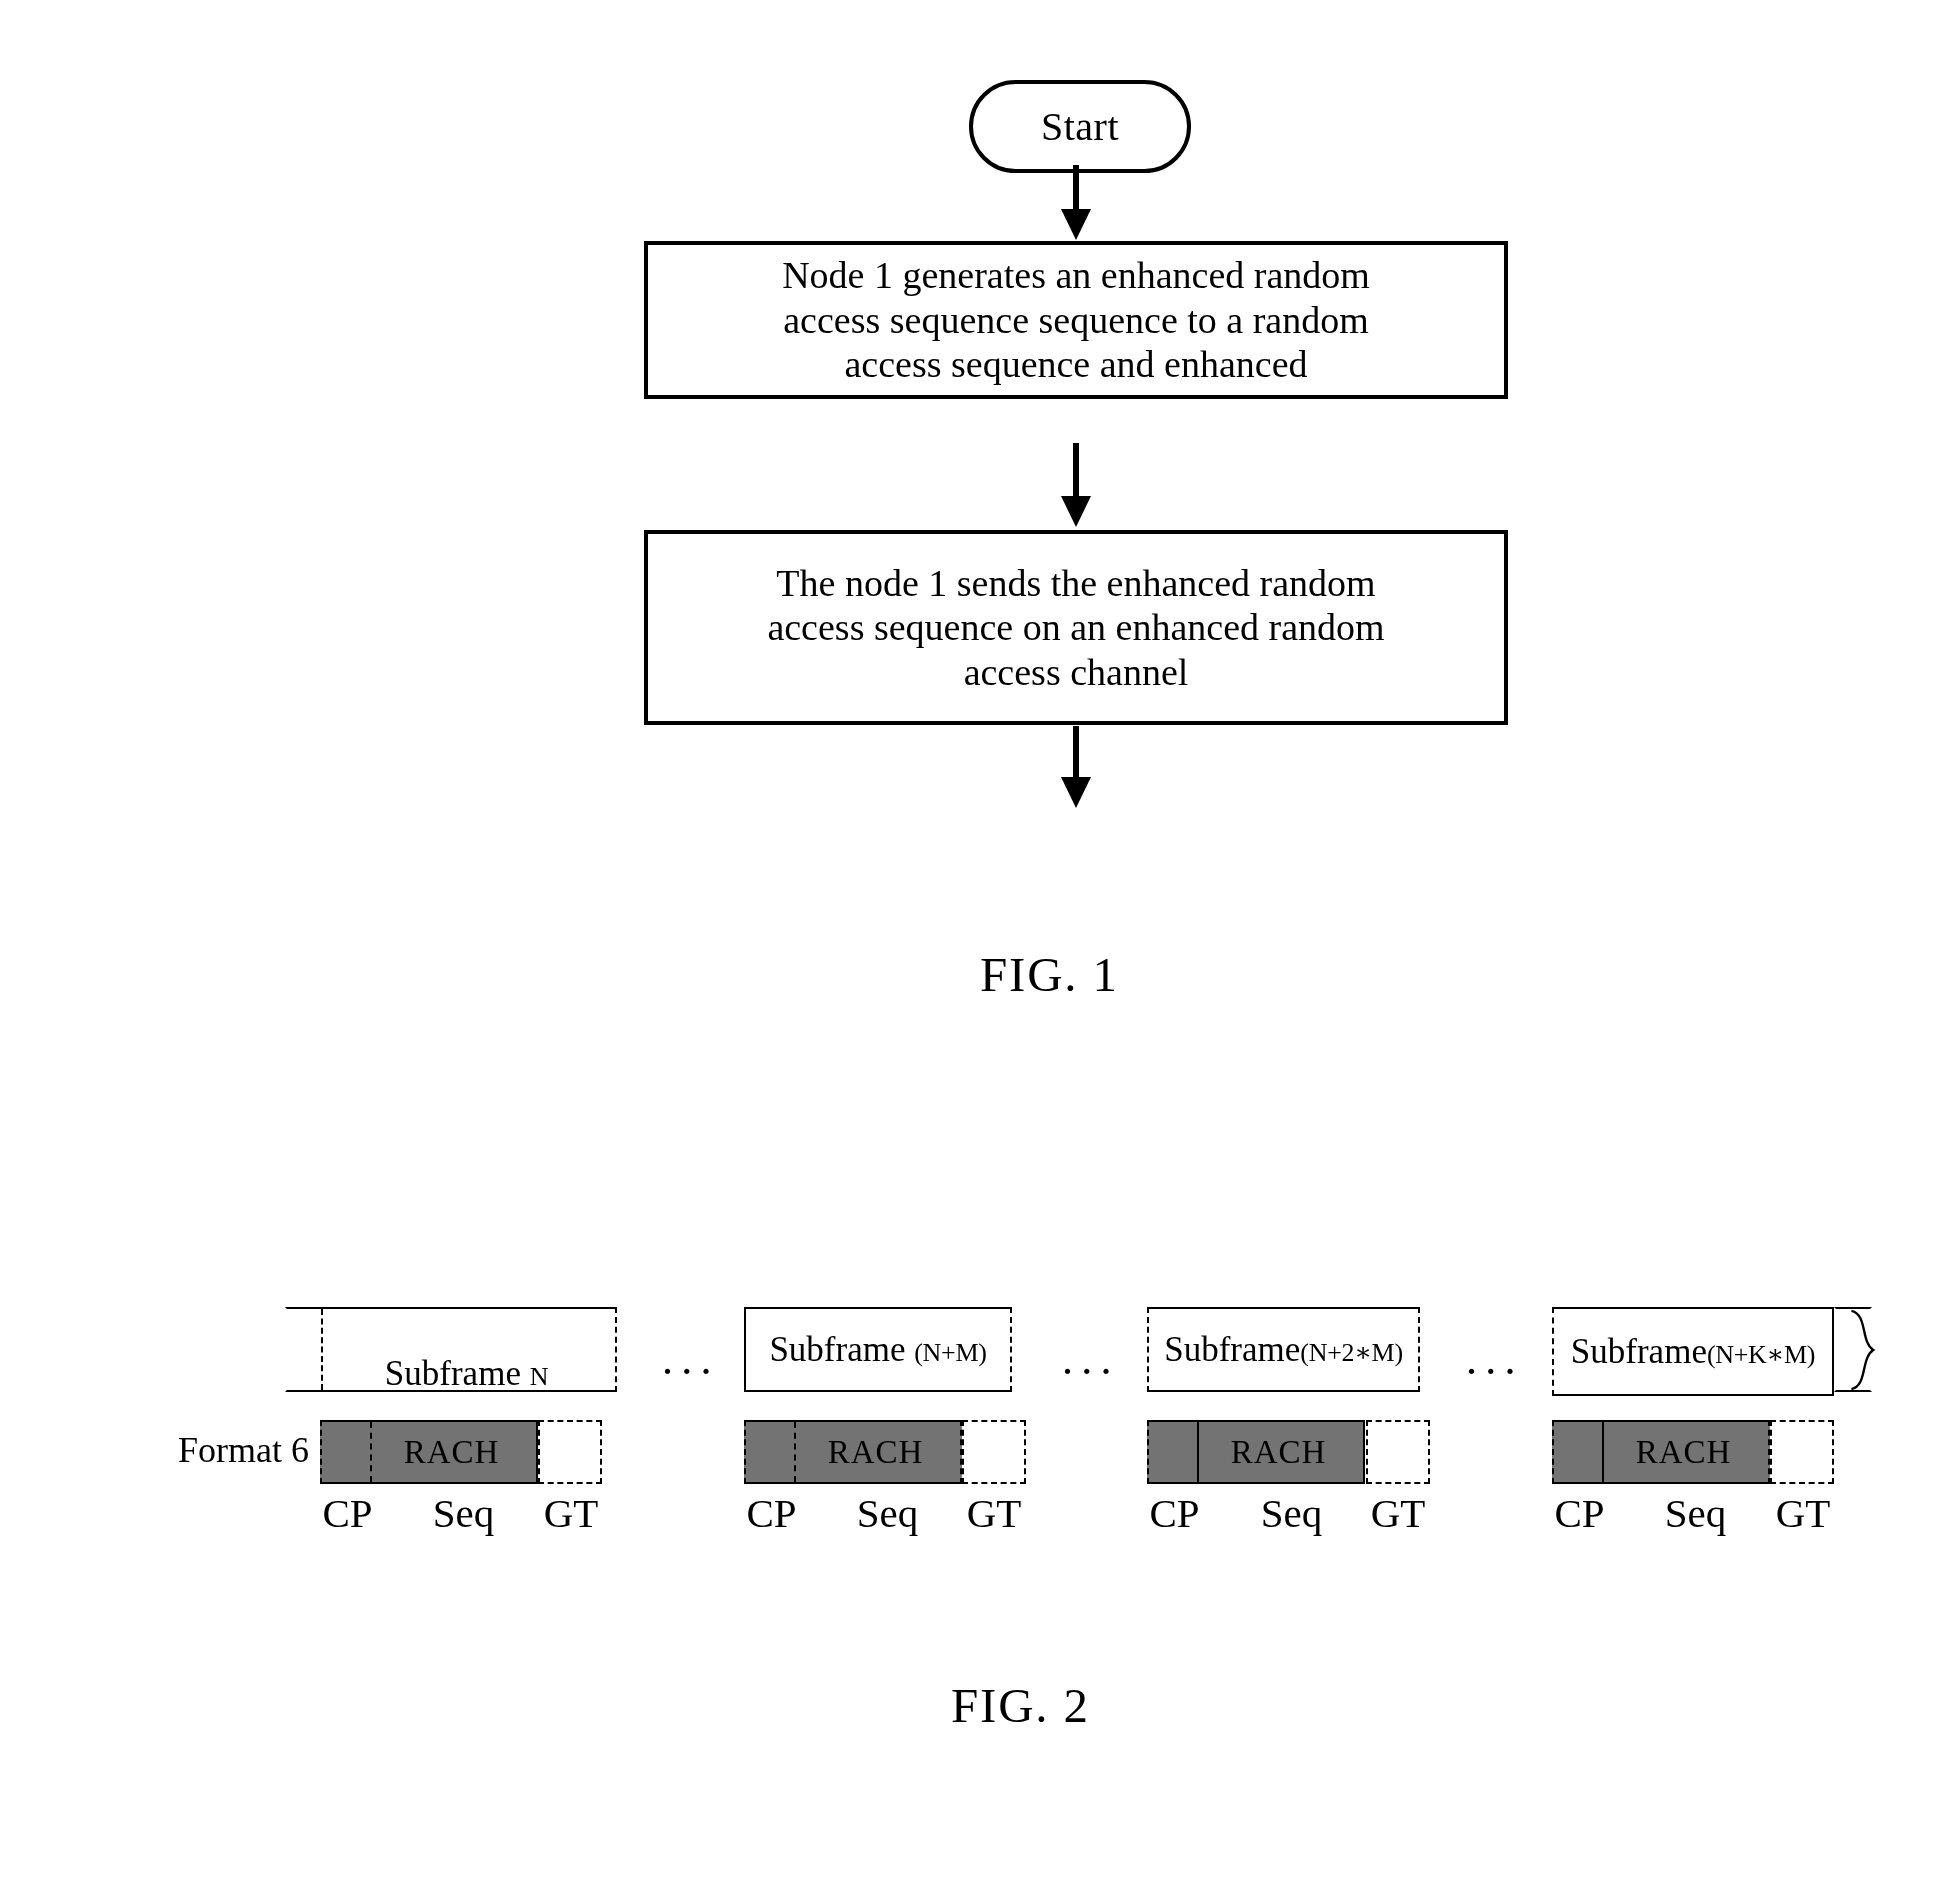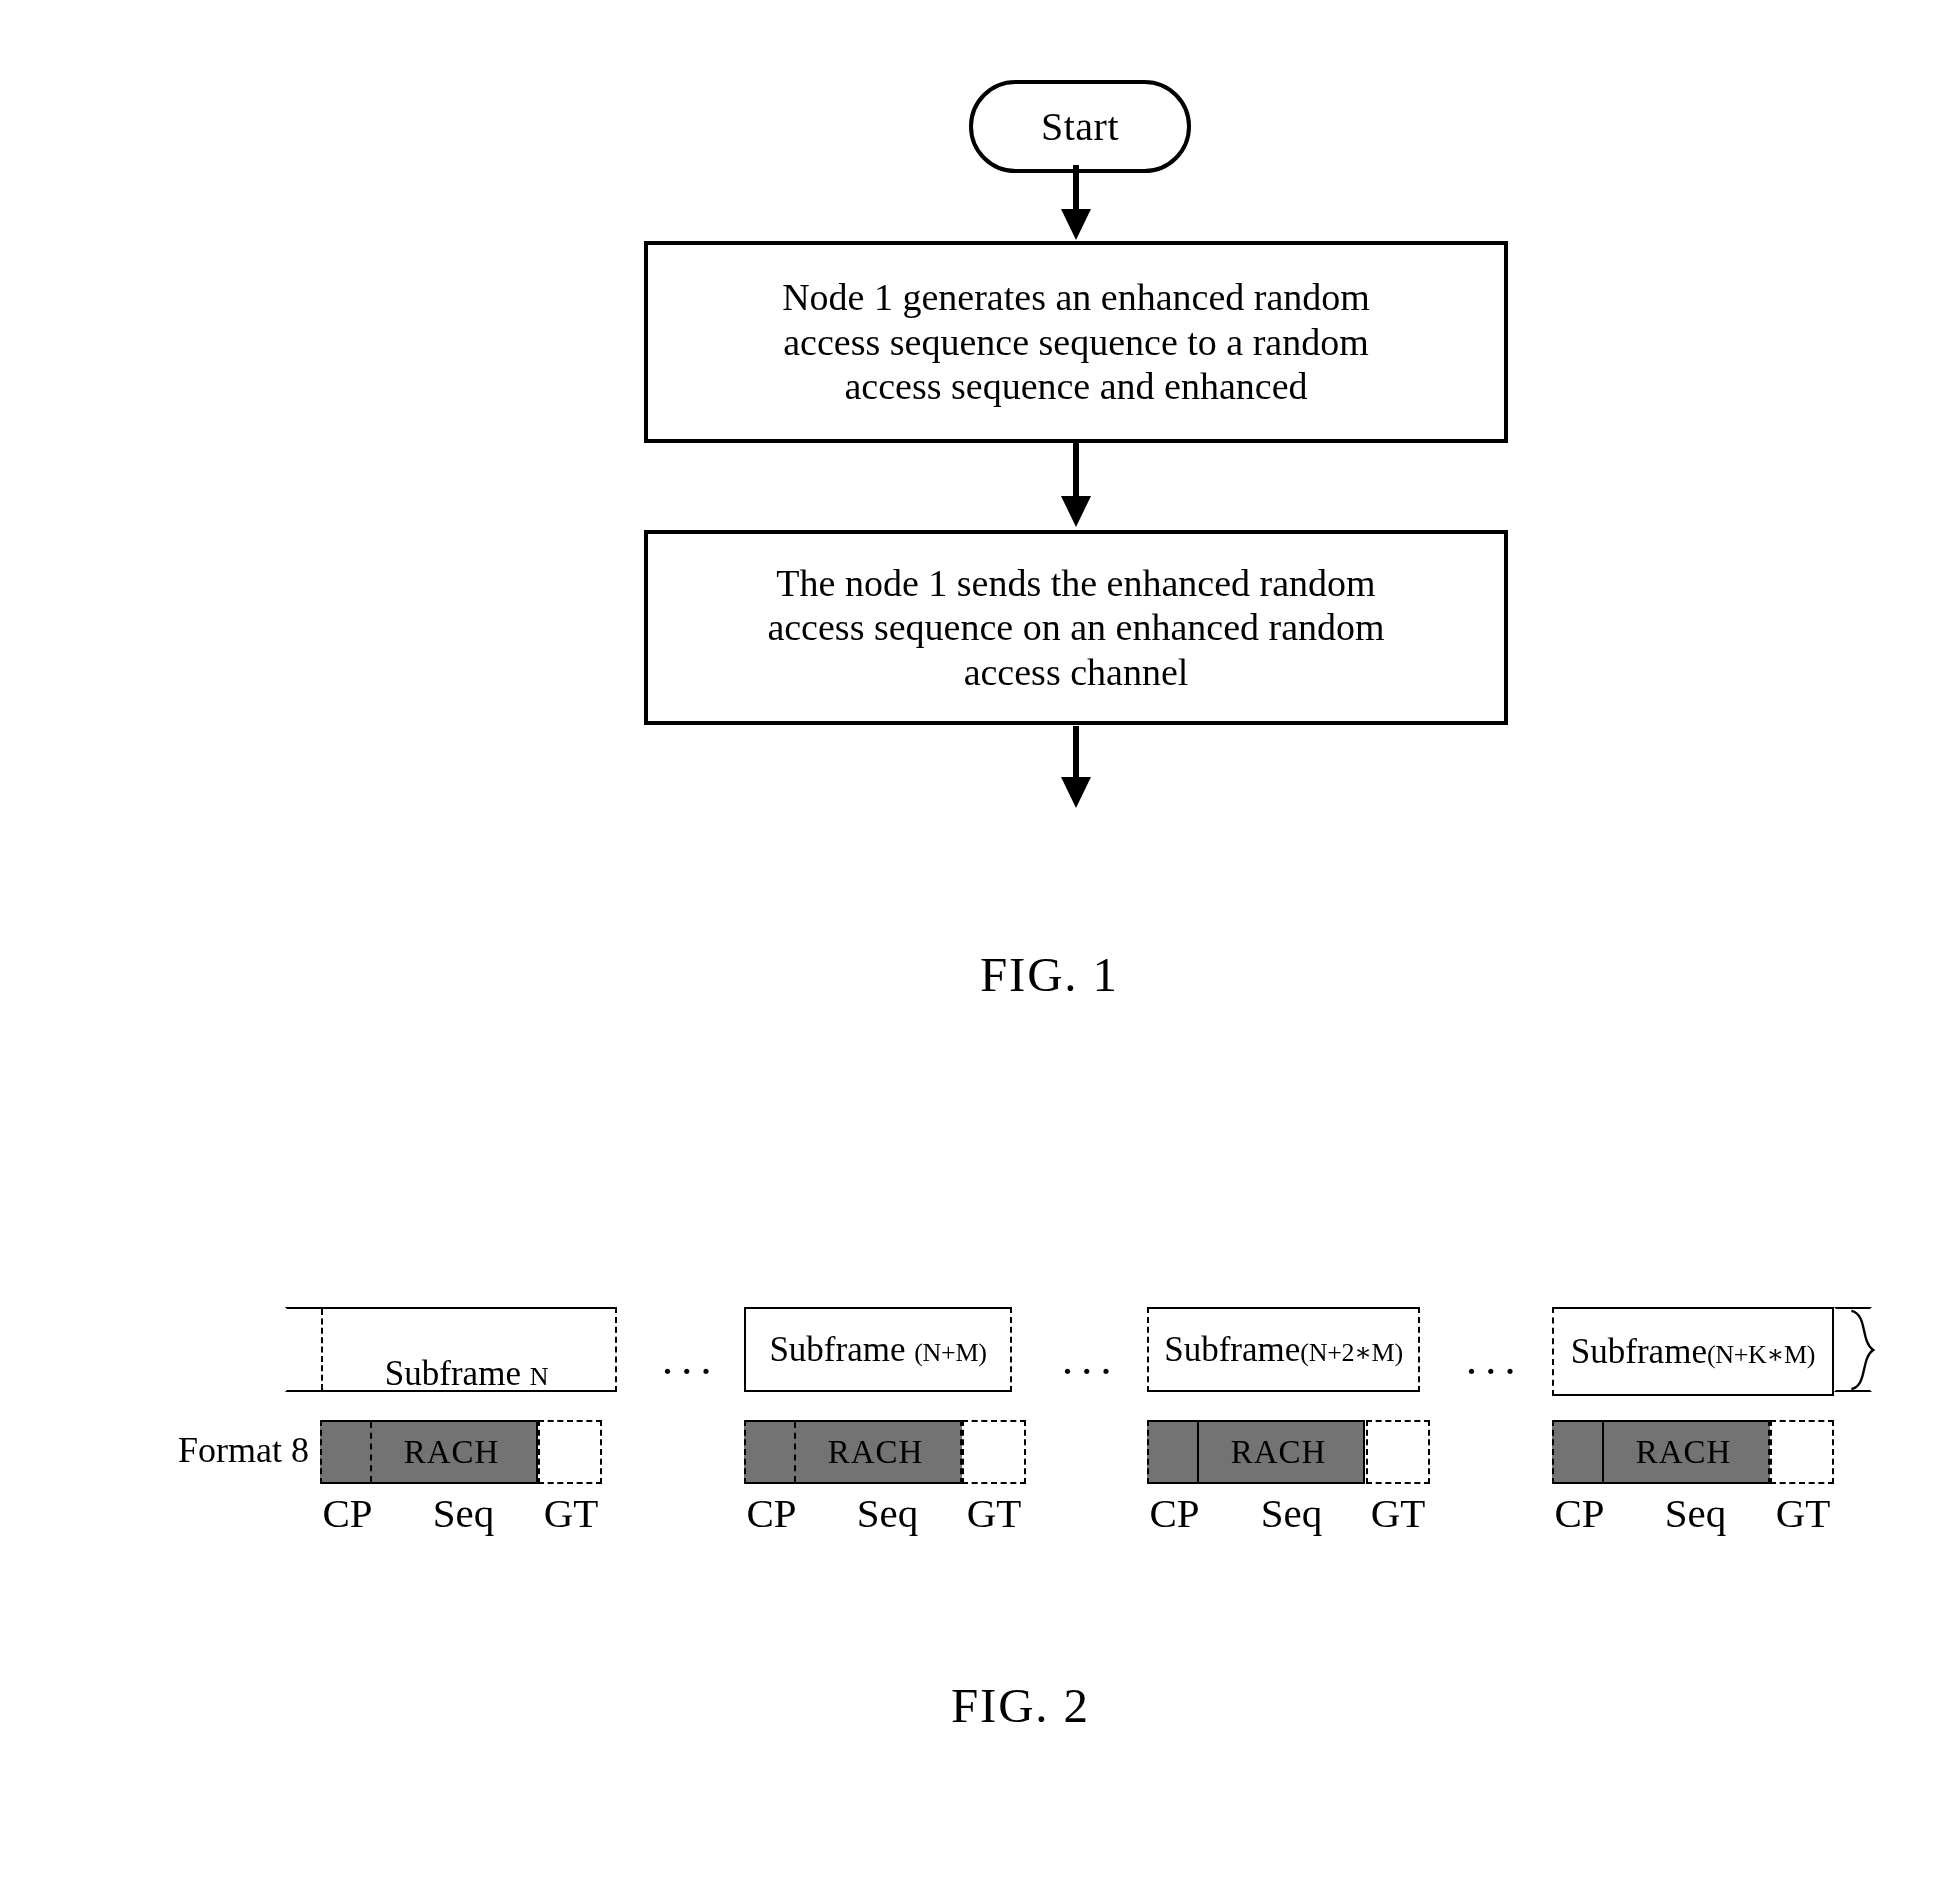--- a/index.html
+++ b/index.html
@@ -181,21 +181,21 @@
 
   <div class="terminator" style="left:969px; top:80px; width:214px; height:85px;">
     <span>Start</span>
   </div>
 
   <div class="connector" style="left:1076px; top:165px; height:75px;">
     <div class="shaft" style="height:45px;"></div>
     <div class="head" style="top:44px;"></div>
   </div>
 
-  <div class="procbox" style="left:644px; top:241px; width:864px; height:202px;">
+  <div class="procbox" style="left:644px; top:241px; width:864px; height:158px;">
     <div class="txt">
       <div>Node 1 generates an enhanced random</div>
       <div>access sequence sequence to a random</div>
       <div>access sequence and enhanced</div>
     </div>
   </div>
 
   <div class="connector" style="left:1076px; top:443px; height:85px;">
     <div class="shaft" style="height:55px;"></div>
     <div class="head" style="top:53px;"></div>
@@ -246,21 +246,21 @@
 
   <div class="sf-box bt-solid bb-solid bl-dash br-solid" style="left:1552px; top:289px; width:282px; height:89px;">
     <span class="sflabel"><span>Subframe</span><span class="sub">(N+K∗M)</span></span>
   </div>
 
   <div class="sf-box bt-solid bb-solid bl-none br-none" style="left:1834px; top:289px; width:38px; height:85px;"></div>
   <svg class="brace-svg" viewBox="0 0 36 90" style="left:1844px; top:291px; width:33px; height:82px;">
     <path d="M8 2 C 26 6, 18 36, 32 45 C 18 54, 26 84, 8 88" fill="none" stroke="#000" stroke-width="2.6"></path>
   </svg>
 
-  <div class="format-label" style="left:178px; top:414px;">Format 8</div>
+  <div class="format-label" style="left:178px; top:414px;">Format 6</div>
 
   <div class="rach-box bt-solid bb-solid bl-dash br-solid" style="left:320px; top:402px; width:218px; height:64px;">
     <div class="divider dashed" style="left:48px;"></div>
     <span class="rlabel" style="margin-left:45px;">RACH</span>
   </div>
   <div class="gt-box" style="left:538px; top:402px; width:64px; height:64px;"></div>
   <div class="tick-label" style="left:320px; top:475px; width:55px;">CP</div>
   <div class="tick-label" style="left:427px; top:475px; width:73px;">Seq</div>
   <div class="tick-label" style="left:543px; top:475px; width:56px;">GT</div>
 

